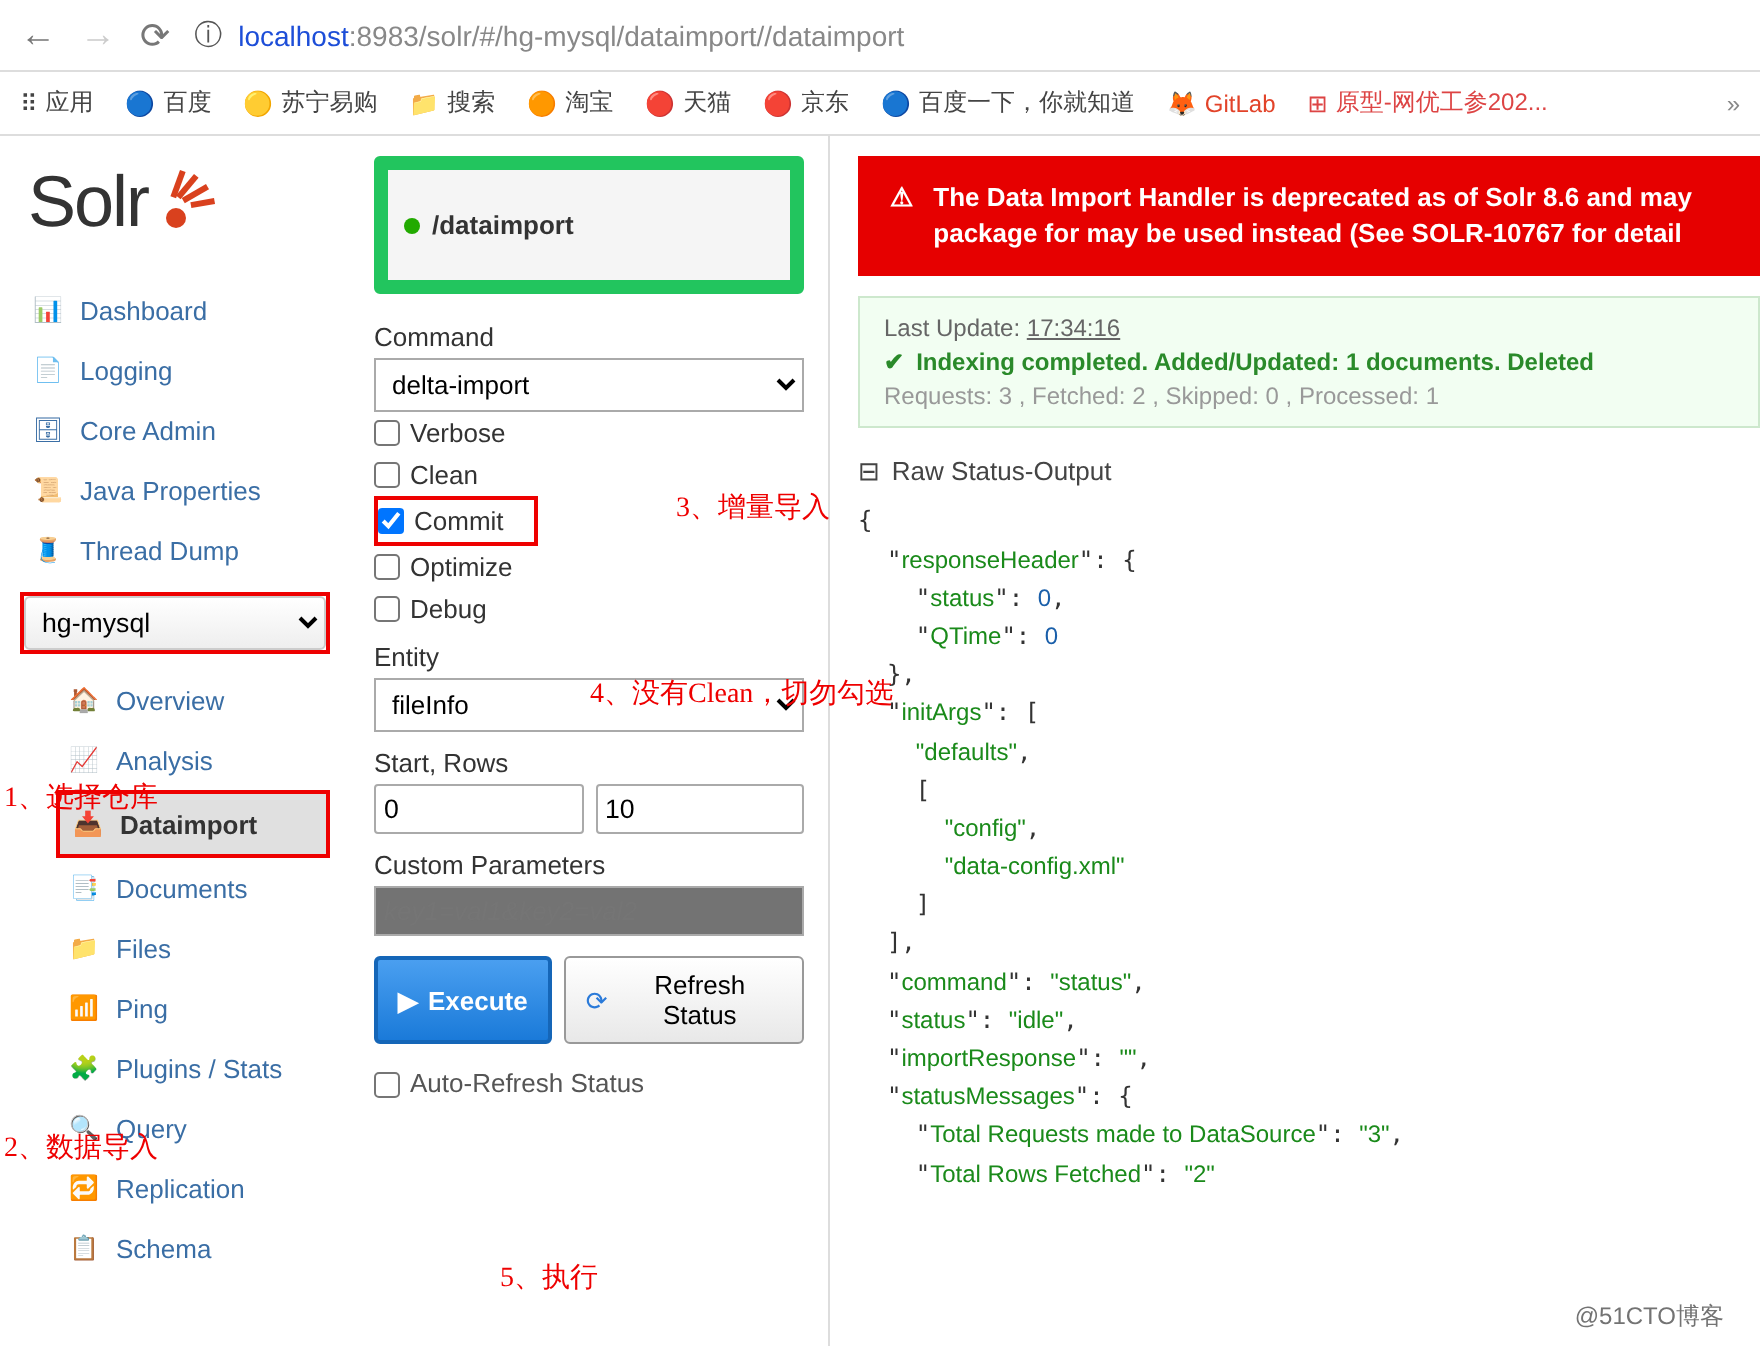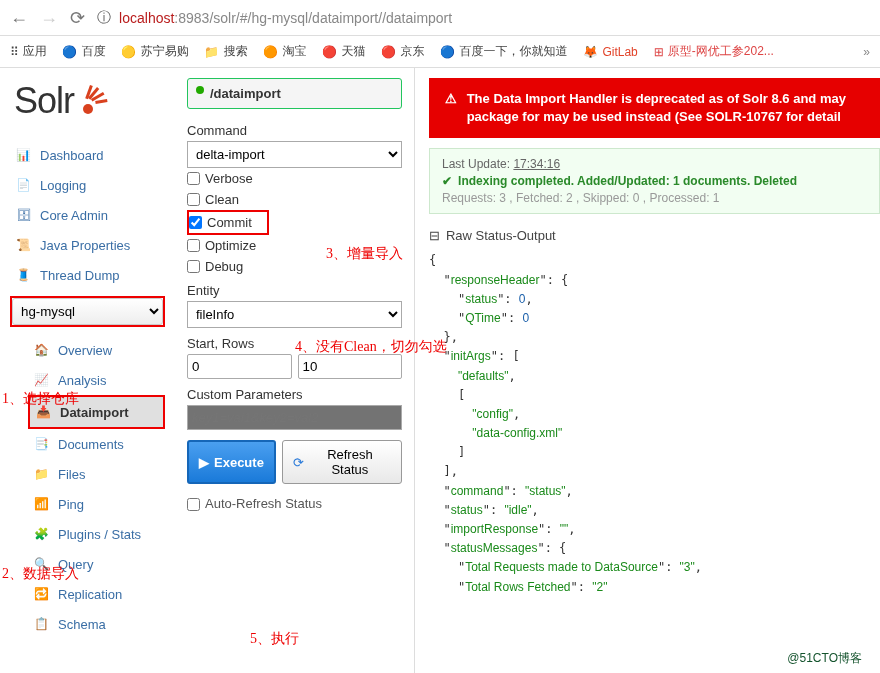--- a/index.html
+++ b/index.html
@@ -1,37 +1,37 @@
 <!DOCTYPE html>
 <html><head>
 <meta charset="utf-8">
 <style>
 *{box-sizing:border-box;margin:0;padding:0;font-family:Arial,sans-serif}
 body{background:#fff;font-size:13px;color:#333;width:880px}
 .browser-bar{height:36px;display:flex;align-items:center;padding:0 10px;gap:12px;border-bottom:1px solid #ddd}
 .nav-arrow{color:#777;font-size:18px}
 .nav-arrow.disabled{color:#ccc}
 .url-bar{flex:1;display:flex;align-items:center;gap:8px;color:#555;font-size:14px}
-.url-host{color:#b91c1c}
+.url-host{color:#1d4ed8}
 .url-path{color:#888}
 .bookmarks{height:32px;display:flex;align-items:center;padding:0 10px;gap:16px;border-bottom:1px solid #ddd;font-size:12px;color:#444}
 .bm{display:inline-flex;align-items:center;gap:4px}
 .main{display:flex;height:605px}
 .sidebar{width:175px;padding:12px 10px 0 10px}
 .logo{display:flex;align-items:center;gap:6px;margin-bottom:18px;padding-left:4px}
 .logo-text{font-size:36px;color:#333;font-weight:300;letter-spacing:-1px}
 .logo-sun{color:#d9411e}
 .nav-item{display:flex;align-items:center;gap:8px;padding:7px 6px;color:#3a6ea5;cursor:pointer;font-size:13px}
 .nav-item.active{background:#e0e0e0;color:#333;font-weight:bold}
 .nav-icon{width:16px;height:16px;display:inline-flex;align-items:center;justify-content:center;font-size:12px}
 .core-select{margin:6px 0 8px 0}
 .core-select select{width:100%;padding:4px;border:1px solid #ccc;background:#fafafa linear-gradient(#fff,#eee);border-radius:3px}
 .sub-nav{padding-left:18px}
 .center{width:240px;padding:10px 12px;border-right:1px solid #ddd}
-.crumb{background:#f5f5f5;border:1px solid #22c55e;padding:7px 8px;border-radius:3px;display:flex;gap:6px;margin-bottom:14px}
+.crumb{background:#f5f5f5;border:7px solid #22c55e;padding:20px 8px;border-radius:3px;display:flex;align-items:center;gap:6px;margin-bottom:14px}
 .crumb-dot{width:8px;height:8px;border-radius:50%;background:#2a0}
 .cmd-label{color:#333;margin-bottom:3px;display:block}
 select.wide,input.wide{width:100%;padding:4px;border:1px solid #aaa;background:#fff;border-radius:0;font-size:13px}
 .chk{display:flex;align-items:center;gap:5px;padding:3px 0}
 .row2{display:flex;gap:6px}
 .row2 input{width:50%;padding:4px;border:1px solid #aaa;border-radius:2px}
 .btns{display:flex;gap:6px;margin-top:10px}
 .btn{padding:6px 10px;border:1px solid #999;border-radius:3px;background:linear-gradient(#fff,#e8e8e8);display:inline-flex;align-items:center;gap:5px;cursor:pointer;font-size:13px}
 .btn.primary{background:linear-gradient(#4a9ff0,#1a7ad9);color:#fff;border-color:#1566b8;font-weight:bold}
 .btn.primary .bicon{color:#fff}
@@ -43,21 +43,21 @@
 .status-box .ok{color:#2a8a2a;font-weight:bold;display:flex;align-items:center;gap:6px;margin:3px 0}
 .status-box .meta{color:#999}
 .raw-hdr{margin-top:14px;display:flex;align-items:center;gap:6px;color:#444;font-size:13px}
 .raw{font-family:Consolas,monospace;font-size:12px;line-height:1.6;padding:8px 0;color:#333;white-space:pre}
 .k{color:#1a8a1a}
 .n{color:#1a5faa}
 .s{color:#1a8a1a}
 .redbox{border:2px solid #e00}
 .anno{position:absolute;color:#e00;font-size:14px;font-family:SimSun,serif}
 .wrap{position:relative}
-.watermark{position:absolute;right:18px;bottom:6px;color:#14532d;font-size:12px}
+.watermark{position:absolute;right:18px;bottom:6px;color:#737373;font-size:12px}
 </style>
 </head>
 <body>
 
 <div class="wrap">
 
 <div class="browser-bar">
   <span class="nav-arrow">←</span>
   <span class="nav-arrow disabled">→</span>
   <span class="nav-arrow">⟳</span>
@@ -247,17 +247,17 @@
   "<span class="k">status</span>": <span class="s">"idle"</span>,
   "<span class="k">importResponse</span>": <span class="s">""</span>,
   "<span class="k">statusMessages</span>": {
     "<span class="k">Total Requests made to DataSource</span>": <span class="s">"3"</span>,
     "<span class="k">Total Rows Fetched</span>": <span class="s">"2"</span></div>
   </div>
 </div>
 
 <div class="anno" style="left:2px;top:390px">1、选择仓库</div>
 <div class="anno" style="left:2px;top:565px">2、数据导入</div>
-<div class="anno" style="left:326px;top:245px">3、增量导入</div>
+<div class="anno" style="left:338px;top:245px">3、增量导入</div>
 <div class="anno" style="left:295px;top:338px">4、没有Clean，切勿勾选</div>
 <div class="anno" style="left:250px;top:630px">5、执行</div>
 <div class="watermark">@51CTO博客</div>
 </div>
 
 </body></html>

